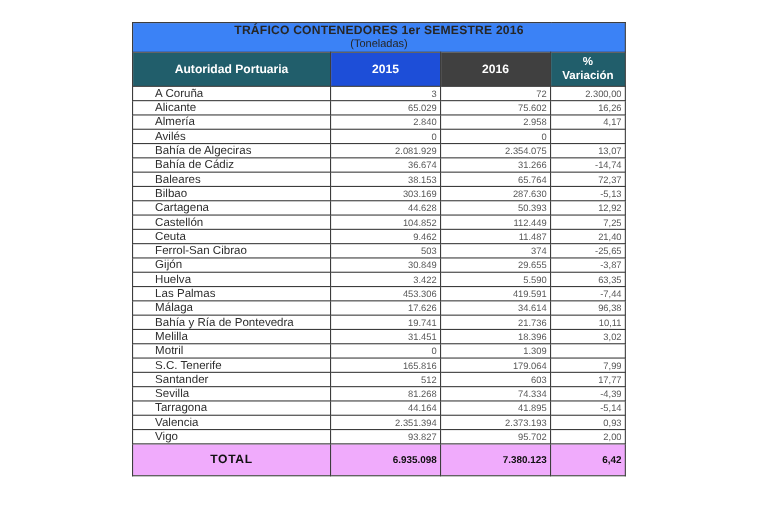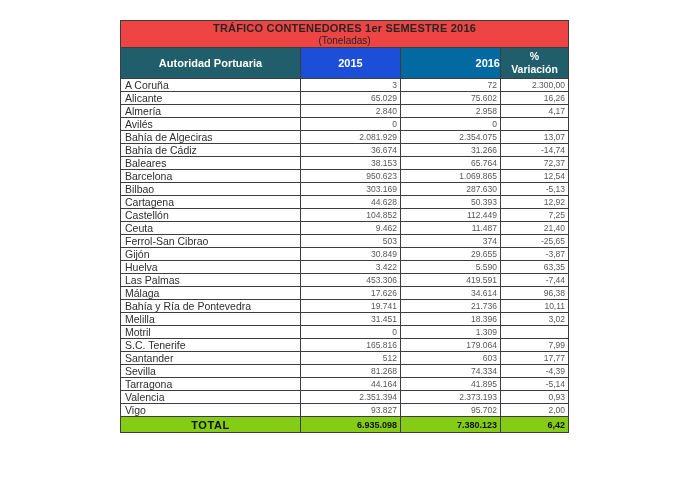--- a/index.html
+++ b/index.html
@@ -22,21 +22,21 @@
   .port-table th, .port-table td {
     border: 1px solid #3d3d3d;
     padding: 0;
     overflow: hidden;
     white-space: nowrap;
   }
   .title-cell {
     height: 27px;
     text-align: center;
     vertical-align: middle;
-    background: #ef4444;
+    background: #3b82f6;
   }
   .title-line {
     font-size: 11px;
     font-weight: bold;
     color: #262626;
     line-height: 13px;
     letter-spacing: 0.2px;
   }
   .subtitle-line {
     font-size: 10px;
@@ -54,31 +54,31 @@
   }
   .header-row th.th-var {
     white-space: pre-line;
     line-height: 13px;
     font-size: 10.5px;
   }
   .data-row td { height: 13px; }
   td.name {
     font-size: 10.5px;
     color: #2e2e2e;
-    padding-left: 4px;
+    padding-left: 20px;
     line-height: 12px;
   }
   td.num {
     font-size: 8.5px;
     color: #575757;
     text-align: right;
     padding-right: 3px;
     line-height: 12px;
   }
-  .total-row td { height: 16px; background: #84cc16; }
+  .total-row td { height: 29px; background: #f0abfc; }
   .total-row td.name {
     text-align: center;
     padding-left: 0;
     font-weight: bold;
     font-size: 11px;
     letter-spacing: 0.6px;
     color: #111111;
   }
   .total-row td.num {
     font-weight: bold;
@@ -100,21 +100,21 @@
     <thead>
       <tr>
         <th class="title-cell" colspan="4">
           <div class="title-line">TRÁFICO CONTENEDORES 1er SEMESTRE 2016</div>
           <div class="subtitle-line">(Toneladas)</div>
         </th>
       </tr>
       <tr class="header-row">
         <th style="background: rgb(33, 94, 107); color: rgb(255, 255, 255);">Autoridad Portuaria</th>
         <th style="background: #1d4ed8; color: rgb(255, 255, 255);">2015</th>
-        <th style="background: #0369a1; color: rgb(255, 255, 255); text-align: right;">2016</th>
+        <th style="background: #404040; color: rgb(255, 255, 255);">2016</th>
         <th class="th-var" style="background: rgb(33, 94, 107); color: rgb(255, 255, 255);">%
 Variación</th>
       </tr>
     </thead>
     <tbody id="table-body">
   <tr class="data-row">
     <td class="name">A Coruña</td>
     <td class="num">3</td>
     <td class="num">72</td>
     <td class="num">2.300,00</td>
@@ -155,26 +155,20 @@
     <td class="num">-14,74</td>
   </tr>
 
   <tr class="data-row">
     <td class="name">Baleares</td>
     <td class="num">38.153</td>
     <td class="num">65.764</td>
     <td class="num">72,37</td>
   </tr>
 
-  <tr class="data-row">
-    <td class="name">Barcelona</td>
-    <td class="num">950.623</td>
-    <td class="num">1.069.865</td>
-    <td class="num">12,54</td>
-  </tr>
 
   <tr class="data-row">
     <td class="name">Bilbao</td>
     <td class="num">303.169</td>
     <td class="num">287.630</td>
     <td class="num">-5,13</td>
   </tr>
 
   <tr class="data-row">
     <td class="name">Cartagena</td>

